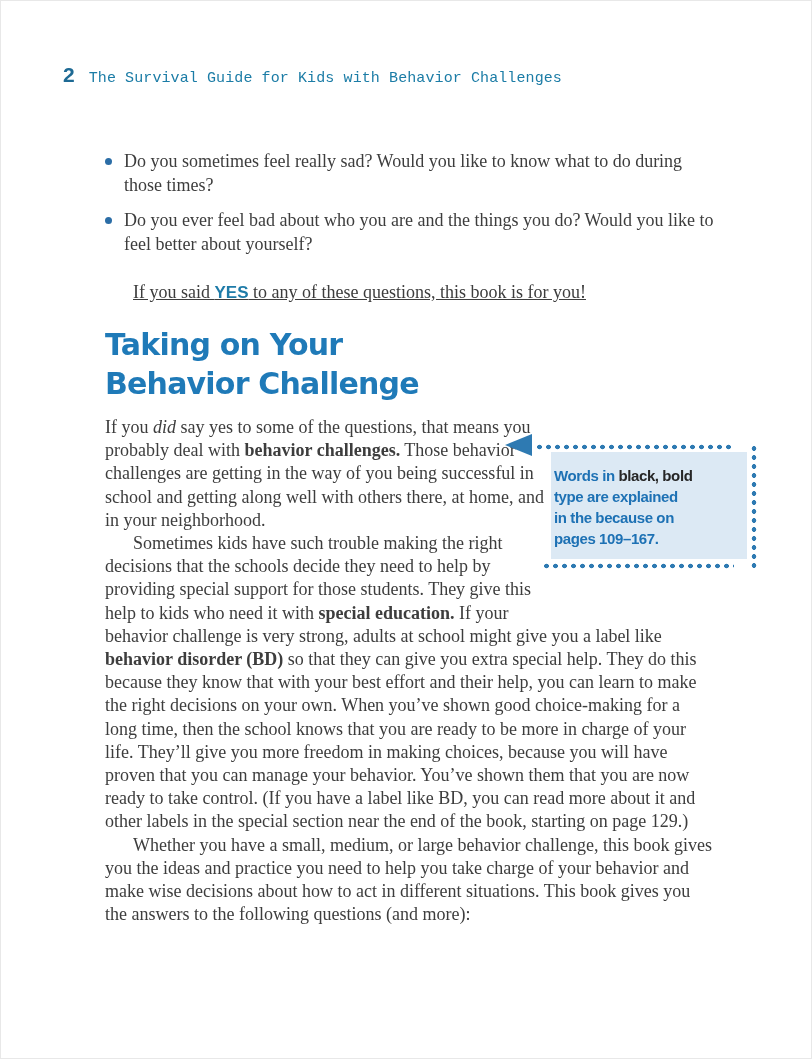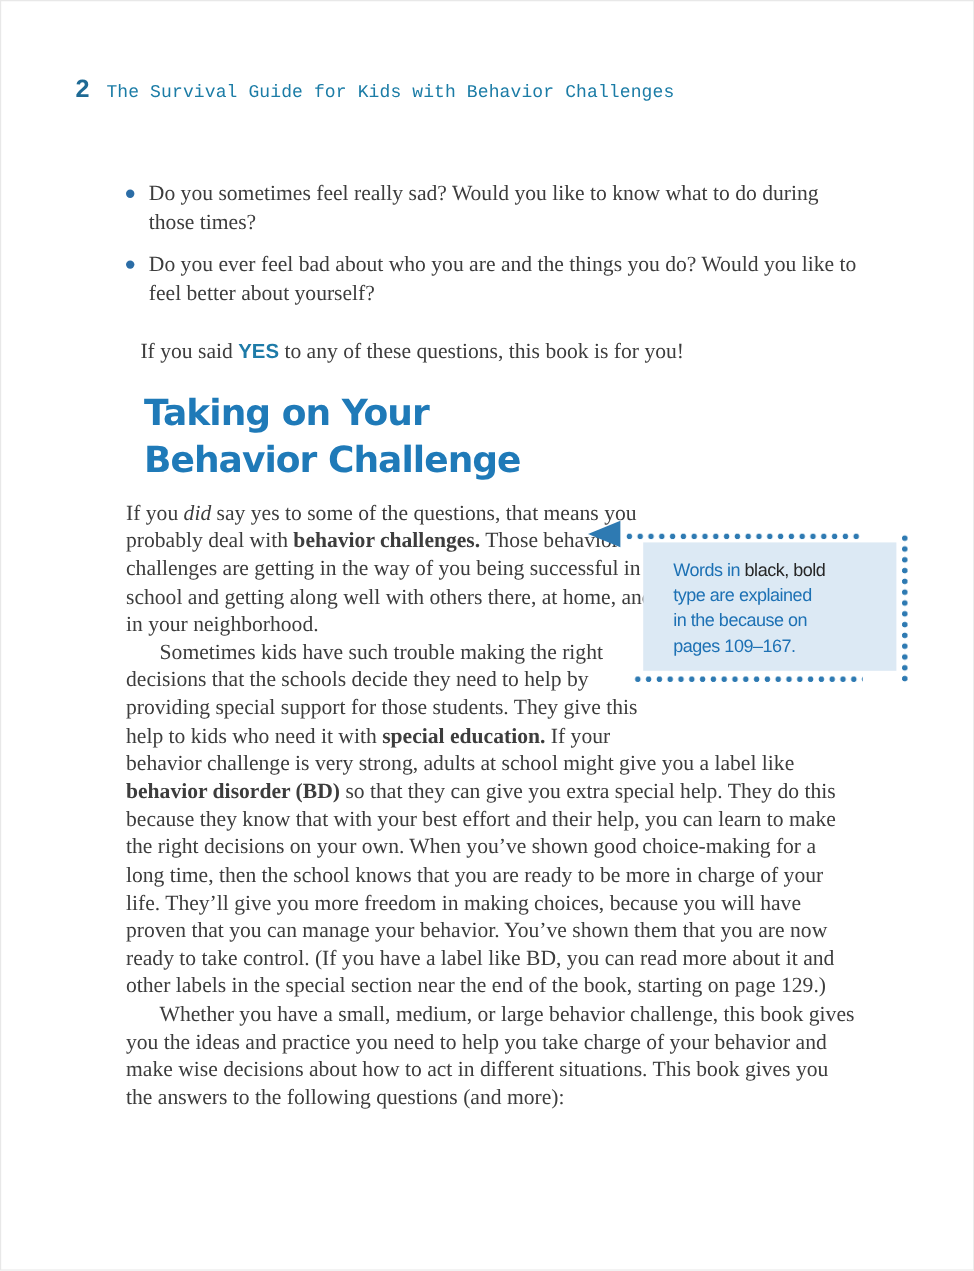--- a/index.html
+++ b/index.html
@@ -25,40 +25,40 @@
   }
   .page-number{font-size:21px;font-weight:bold;color:var(--pn);}
   .book-title{font-size:15px;margin-left:14px;color:var(--teal);letter-spacing:0.1px;font-family:Liberation Mono, monospace;}
 
   .content{position:absolute;left:105px;top:149px;width:610px;font-size:18px;}
 
   ul.bullet-list{list-style:none;margin:0;padding:0;}
   li.bullet-item{position:relative;padding-left:19px;margin-bottom:11px;line-height:24px;}
   .bullet-dot{position:absolute;left:0;top:9px;width:7px;height:7px;border-radius:50%;background:var(--bullet);}
 
-  .yes-line{margin:24px 0 0 12px;line-height:24px;}
+  .yes-line{margin:24px 0 0 28px;line-height:24px;text-decoration:underline;}
   .seg-yes{font-family:"Liberation Sans", sans-serif;font-weight:bold;color:#1e7ba8;font-size:17px;}
 
   h1.chapter-heading{
-    margin:20px 0 13px 15px;font-family:"DejaVu Sans", sans-serif;font-weight:bold;
+    margin:20px 0 13px 0;font-family:"DejaVu Sans", sans-serif;font-weight:bold;
     font-size:30px;line-height:39px;color:var(--heading);letter-spacing:-0.8px;
   }
   .heading-line{display:block;}
 
   .body-text{line-height:23.2px;text-align:left;}
   .body-text p{margin:0;}
   p.indent{text-indent:28px;}
   .seg-i{font-style:italic;}
   .seg-b{font-weight:bold;text-align:right;}
 
   .callout-float{float:right;width:142px;height:188px;margin-left:12px;position:relative;}
   .callout-box{
-    position:absolute;top:36px;right:-32px;width:211px;box-sizing:border-box;
-    background:var(--cbg);padding:13px 4px 10px 25px;
-    font-family:"Liberation Sans", sans-serif;font-weight:normal;font-size:15px;
+    position:absolute;top:36px;right:-32px;width:196px;box-sizing:border-box;
+    background:var(--cbg);padding:13px 4px 10px 3px;
+    font-family:"Liberation Sans", sans-serif;font-weight:bold;font-size:15px;
     line-height:21px;color:var(--cblue);letter-spacing:-0.4px;text-indent:0;
   }
   .seg-dark{color:var(--cdark);}
   .dots-top{
     position:absolute;left:-16px;top:-8px;width:198px;height:6px;
     background-image:radial-gradient(circle, var(--dot) 2.1px, rgba(0,0,0,0) 2.6px);
     background-size:9px 6px;background-repeat:repeat-x;
   }
   .dots-right{
     position:absolute;right:-10px;top:-8px;bottom:-10px;width:6px;

